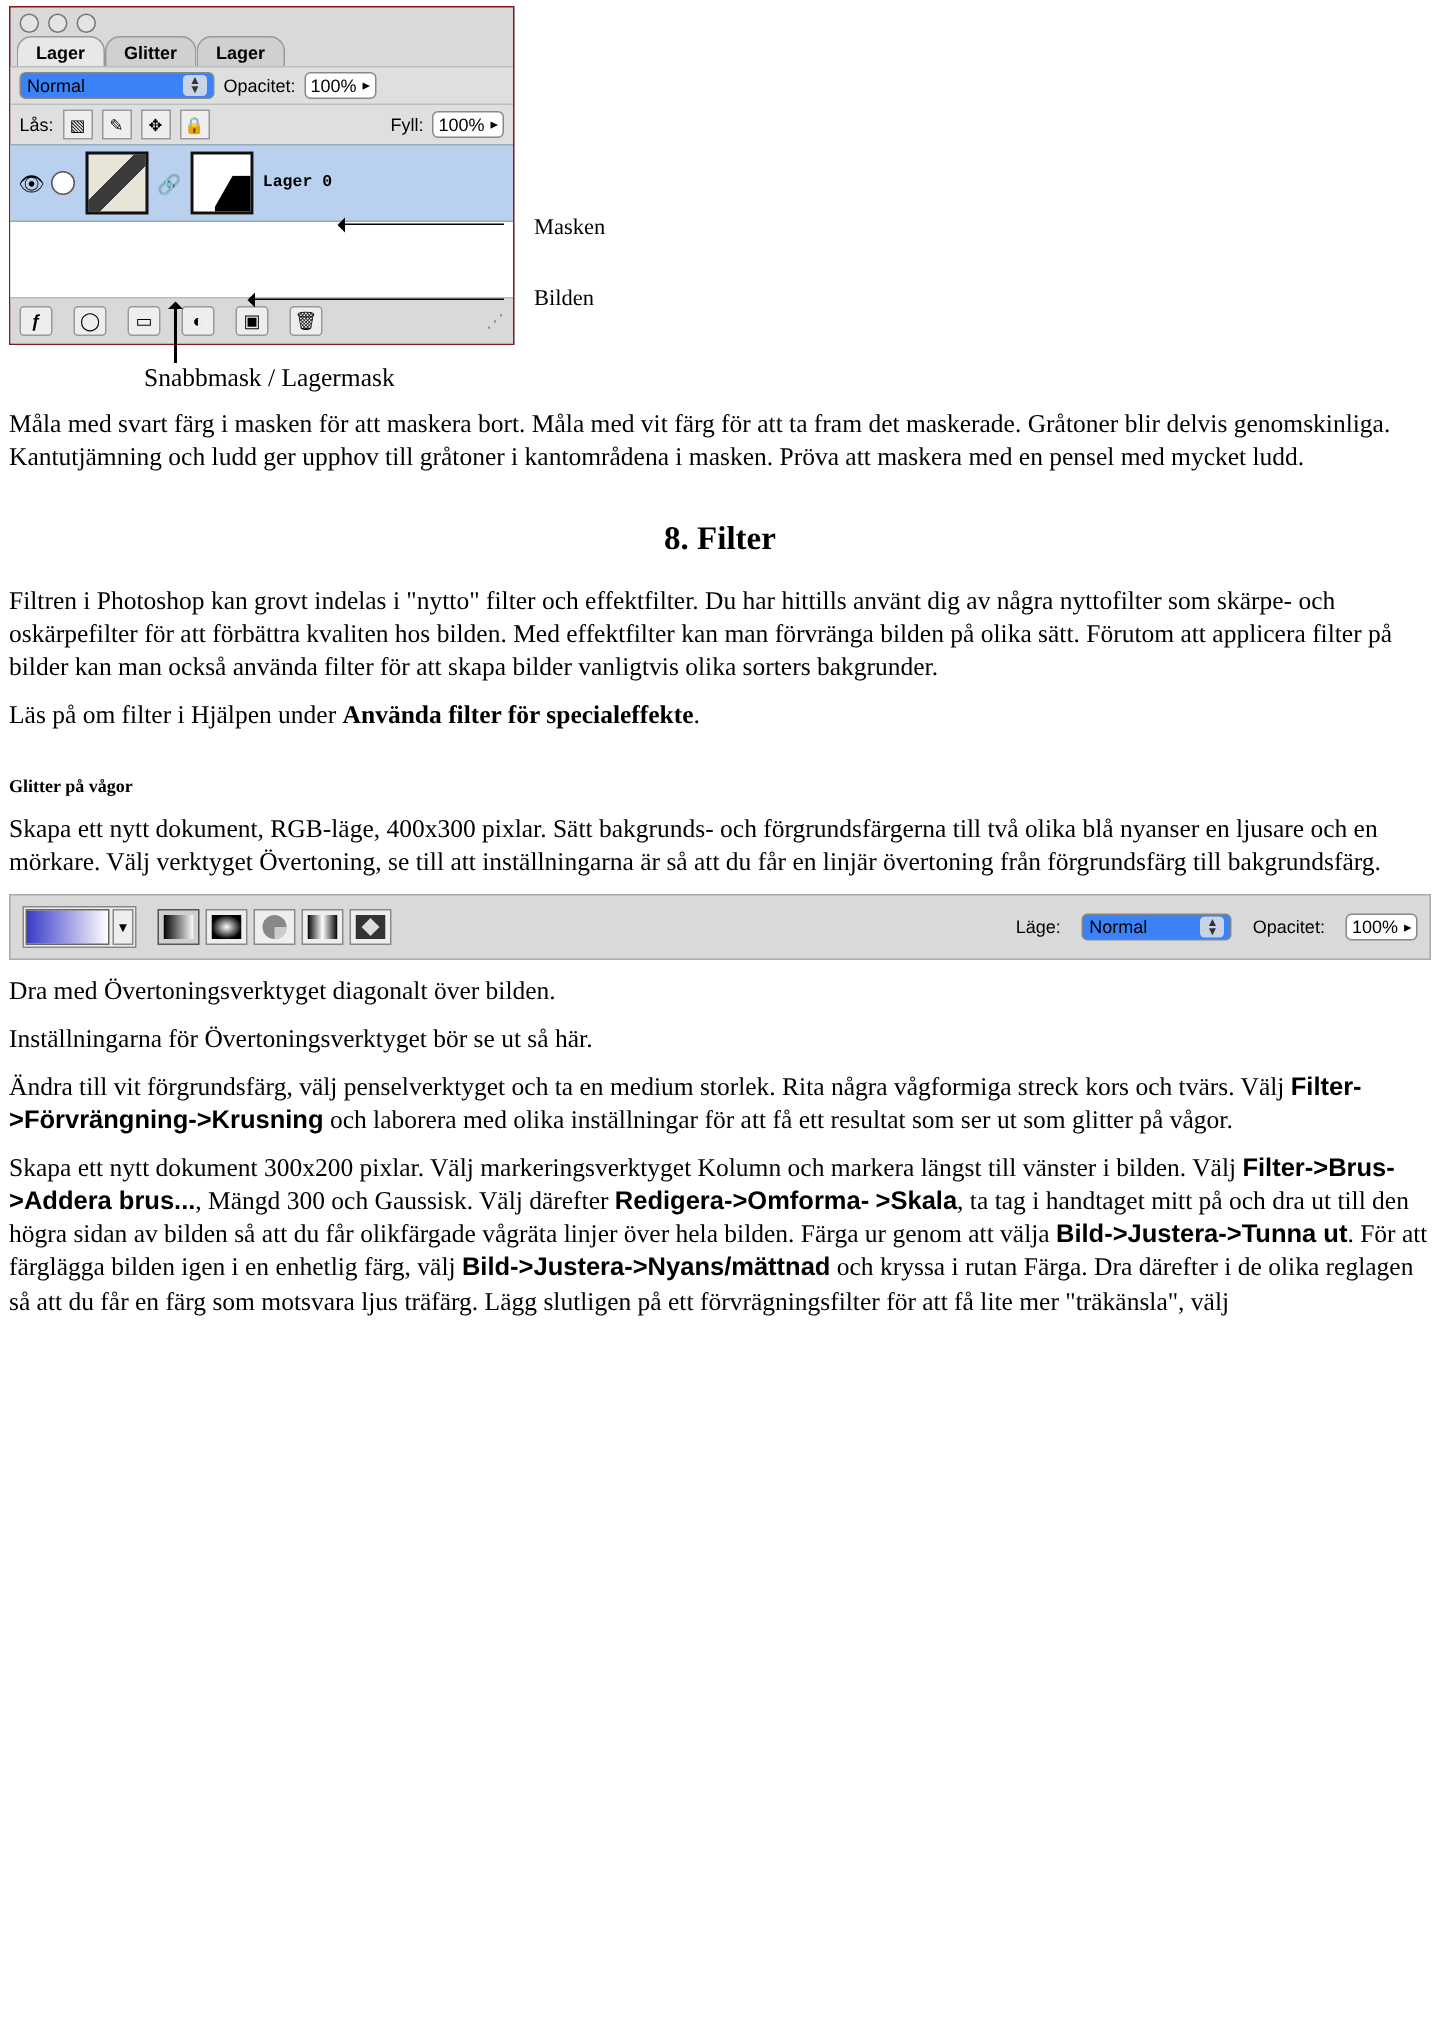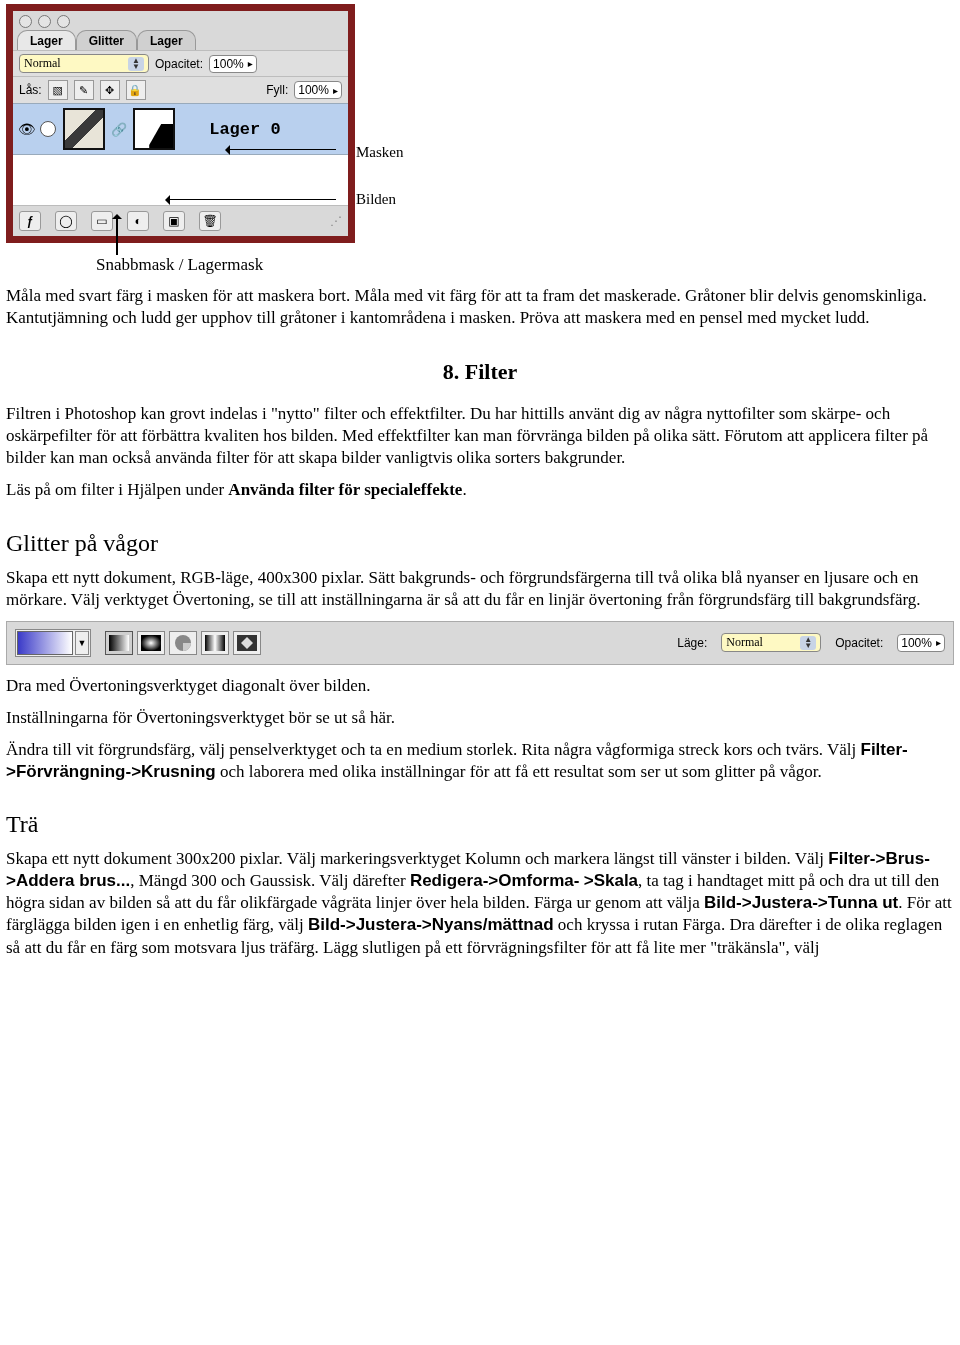--- a/index.html
+++ b/index.html
@@ -17,21 +17,21 @@
   .top-row {
     display: flex;
     align-items: flex-start;
   }
   .panel-wrap {
     width: 340px;
   }
 
   
   .ps-panel {
-    border: 7px solid #7f1d1d;
+    border: 1px solid #7f1d1d;
     background: #d9d9d9;
     font-family: Arial, Helvetica, sans-serif;
     font-size: 12px;
     width: 335px;
   }
   .traffic {
     display: flex;
     gap: 6px;
     padding: 4px 6px 0 6px;
   }
@@ -58,28 +58,27 @@
     display: flex;
     align-items: center;
     padding: 3px 6px;
     border-top: 1px solid #bdbdbd;
     background: #dfdfdf;
     gap: 6px;
   }
   .dropdown {
     display: inline-flex;
     align-items: center;
-    background: #fef9c3;
+    background: #3b82f6;
     border: 1px solid #888;
     border-radius: 4px;
     padding: 1px 4px;
     gap: 24px;
     min-width: 120px;
     justify-content: space-between;
-    font-family: Liberation Serif, serif;
   }
   .spinner-arrows {
     width: 14px;
     display: flex; flex-direction: column; align-items: center;
     background: #c8d4e6; border-radius: 3px; line-height: 6px; font-size: 8px;
     color: #333; padding: 1px 1px;
   }
   .small-field {
     display: inline-flex; align-items: center; background:#fff;
     border:1px solid #888; border-radius:4px; padding:1px 3px; gap:4px;
@@ -104,21 +103,21 @@
     position:relative; overflow:hidden;
   }
   .thumb.cat { background: linear-gradient(135deg,#e8e4d8 0 40%, #3a3a3a 40% 60%, #e8e4d8 60% 100%); }
   .thumb.mask { background:#fff; }
   .thumb.mask::after{
     content:""; position:absolute; right:-6px; bottom:-6px;
     width:30px; height:30px; background:#000;
     clip-path: polygon(40% 0, 100% 0, 100% 100%, 0 100%, 0 70%);
   }
   .link { font-size:13px; }
-  .layer-name { font-weight:bold; font-family:"Courier New",monospace; font-size:17px;margin-left:28px; }
+  .layer-name { font-weight:bold; font-family:"Courier New",monospace; font-size:11px; }
   .layer-pad { height:50px; background:#fff; }
   .panel-footer {
     display:flex; gap:14px; align-items:center; justify-content:center;
     padding:5px 6px; border-top:1px solid #bcbcbc; background:#d9d9d9;
   }
   .fi { width:20px;height:18px;border:1px solid #999;background:#eee;display:flex;align-items:center;justify-content:center;font-size:12px;border-radius:3px;}
   .grip { font-size:12px; color:#888; margin-left:auto; }
 
   
   .anno-right {
@@ -151,22 +150,22 @@
 
   
   p { margin: 10px 0; line-height: 1.3; }
   h2.section {
     text-align: center;
     font-weight: bold;
     font-size: 22px;
     margin: 30px 0 18px 0;
   }
   h3.sub {
-    font-weight: normal;
-    font-size: 24px;
+    font-weight: bold;
+    font-size: 12px;
     margin: 28px 0 10px 0;
   }
   .bold-inline { font-weight: bold; }
   .menu-path { font-family: Arial, Helvetica, sans-serif; font-weight: bold; }
 
   
   .grad-bar {
     border:1px solid #aaa; background:#d9d9d9;
     display:flex; align-items:center; padding:4px 8px; gap:14px;
     font-family: Arial, sans-serif; font-size:12px; margin:10px 0;
@@ -347,20 +346,19 @@
     </div>
   </div>
 
   <p>Dra med Övertoningsverktyget diagonalt över bilden.</p>
   <p>Inställningarna för Övertoningsverktyget bör se ut så här.</p>
 
   <p>
     <span>Ändra till vit förgrundsfärg, välj penselverktyget och ta en medium storlek. Rita några vågformiga streck kors och tvärs. Välj </span><span class="menu-path">Filter-&gt;Förvrängning-&gt;Krusning</span><span> och laborera med olika inställningar för att få ett resultat som ser ut som glitter på vågor.</span>
   </p>
 
-  <h3 class="sub">Trä</h3>
 
   <p>
     <span>Skapa ett nytt dokument 300x200 pixlar. Välj markeringsverktyget Kolumn och markera längst till vänster i bilden. Välj </span><span class="menu-path">Filter-&gt;Brus-&gt;Addera brus...</span><span>, Mängd 300 och Gaussisk. Välj därefter </span><span class="menu-path">Redigera-&gt;Omforma-</span>
     <span class="menu-path">&gt;Skala</span><span>, ta tag i handtaget mitt på och dra ut till den högra sidan av bilden så att du får olikfärgade vågräta linjer över hela bilden. Färga ur genom att välja </span><span class="menu-path">Bild-&gt;Justera-&gt;Tunna ut</span><span>. För att färglägga bilden igen i en enhetlig färg, välj </span><span class="menu-path">Bild-&gt;Justera-&gt;Nyans/mättnad</span><span> och kryssa i rutan Färga. Dra därefter i de olika reglagen så att du får en färg som motsvara ljus träfärg. Lägg slutligen på ett förvrägningsfilter för att få lite mer "träkänsla", välj</span>
   </p>
 
 </div>
 
 </body></html>

